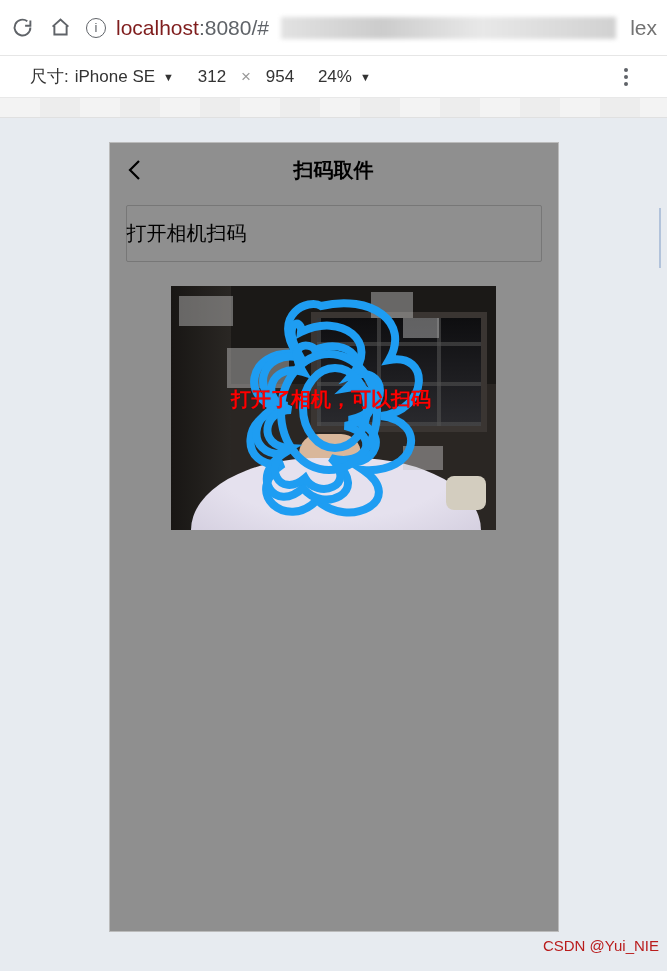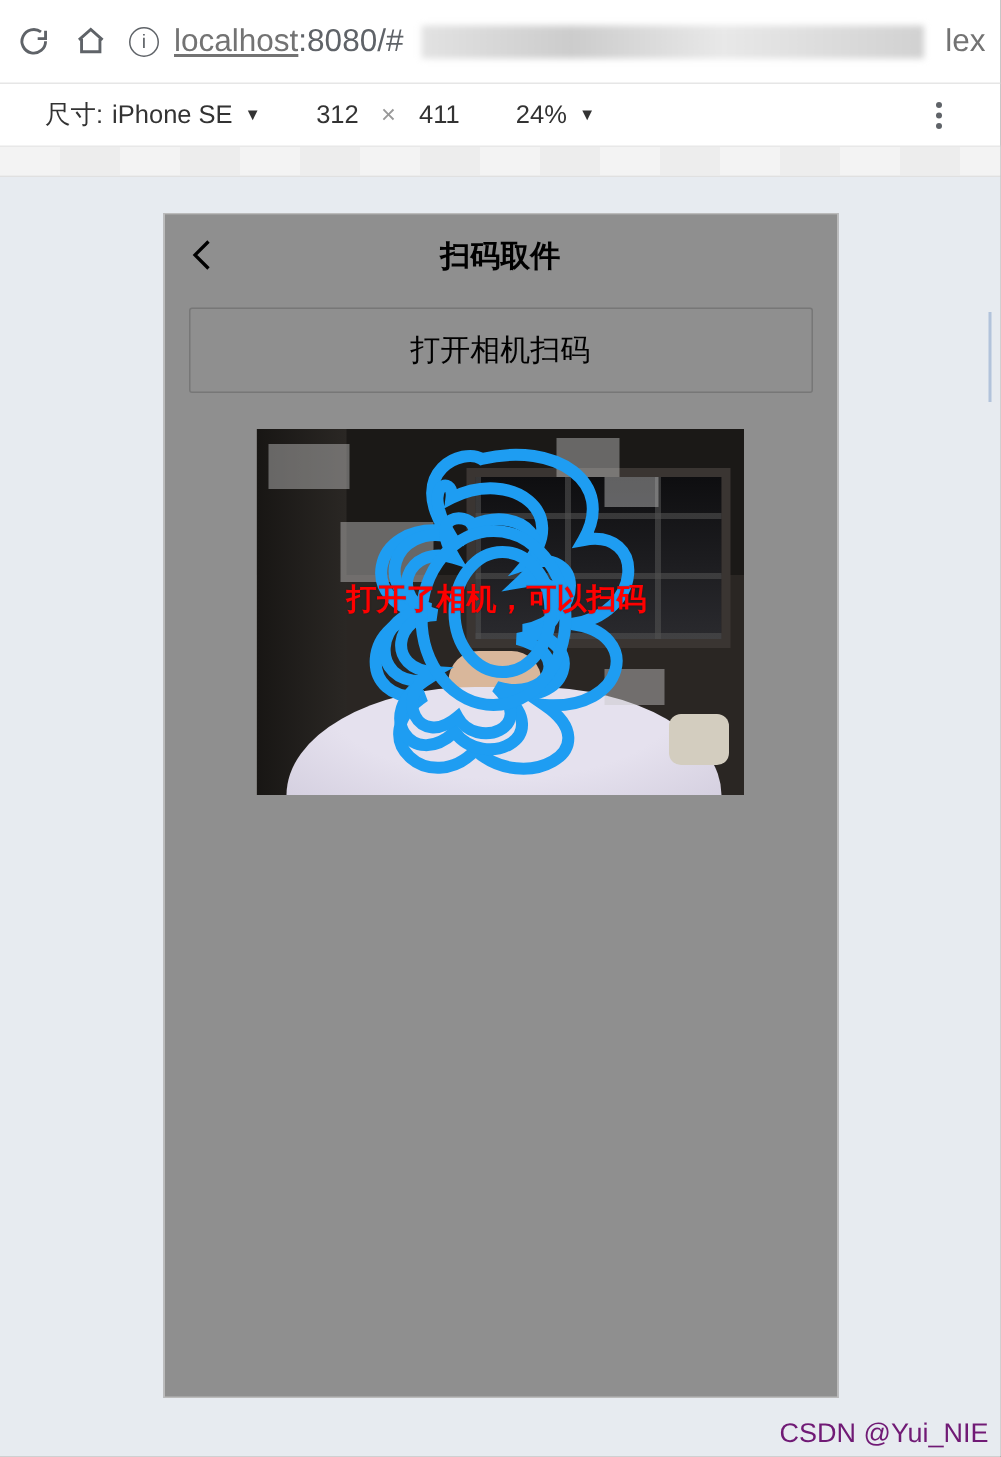--- a/index.html
+++ b/index.html
@@ -32,39 +32,39 @@
       align-items: center;
       font-size: 21px;
       color: #5f6368;
       gap: 10px;
     }
     .url-info-circle {
       width: 20px; height: 20px; border: 1.5px solid #5f6368; border-radius: 50%;
       display: flex; align-items: center; justify-content: center;
       font-size: 13px; color: #5f6368;
     }
-    .url-host { color: #737373; text-decoration: underline; }
+    .url-host { color: #7f1d1d; }
     .url-port { color: #5f6368; margin-top: 40px; }
     .url-path-smudge {
       height: 22px; background: #ddd; flex: 1; margin-left: 2px;
       filter: blur(2px);
       background: linear-gradient(90deg, #e2e2e2 0%, #ccc 30%, #e8e8e8 60%, #d1d1d1 100%);
     }
     .url-suffix { color: #737373; margin-left: 4px; }
 
     
     .device-bar {
       height: 42px;
       display: flex;
       align-items: center;
       padding: 0 30px;
       font-size: 17px;
       color: #333;
       border-bottom: 1px solid #e8e8e8;
-      gap: 28px;
+      gap: 15px;
     }
     .device-seg { display: flex; align-items: center; gap: 6px; }
     .dim-input { color: #333; width: 46px; text-align: center; }
     .dim-sep { color: #999; }
     .device-caret { font-size: 11px; margin-left: 2px; color: #333; }
     .kebab {
       margin-left: auto;
       width: 22px; height: 22px; display: flex; flex-direction: column;
       align-items: center; justify-content: center; gap: 3px;
       cursor: pointer;
@@ -116,21 +116,21 @@
     }
 
     .app-body { padding: 8px 16px; }
     .big-button {
       width: 100%;
       border: 1px solid #777;
       background: #8f8f8f;
       font-size: 20px;
       color: #000;
       padding: 14px 0;
-      text-align: center;
+      text-align: left;
       border-radius: 2px;
       margin-bottom: 24px;
       cursor: pointer;
     }
     .big-button.cancel { margin-top: 14px; }
 
     .camera-preview {
       margin: 12px auto 16px;
       width: 325px;
       height: 244px;
@@ -172,22 +172,22 @@
       pointer-events: none; }
     .scribble svg { width:100%; height:100%; }
 
     .overlay-text {
       position:absolute; left:60px; top:100px; color: #ff0000;
       font-size: 20px; font-weight: 700;
       text-shadow: 0 0 1px rgba(0,0,0,.3);
     }
 
     .watermark {
-      position: absolute; bottom: 5px; right: 8px;
-      font-size: 18px; color: #701a75;
+      position: absolute; bottom: 17px; right: 8px;
+      font-size: 15px; color: #b91c1c;
     }
 
     .stage-right-edge {
       position: absolute; right: 0; top: 90px; width: 8px; height: 60px;
       border-left: 2px solid #b2c3db;
     }
   </style>
 </head>
 <body>
 
@@ -216,21 +216,21 @@
 
 <div class="device-bar">
   <div class="device-seg">
     <span>尺寸:</span>
     <span>iPhone SE</span>
     <span class="device-caret">▼</span>
   </div>
   <div class="device-seg">
     <span class="dim-input">312</span>
     <span class="dim-sep">×</span>
-    <span class="dim-input">411</span>
+    <span class="dim-input">954</span>
   </div>
   <div class="device-seg">
     <span>24%</span>
     <span class="device-caret">▼</span>
   </div>
   <div class="kebab">
     <span></span>
       <span></span>
       <span></span>
   </div>

